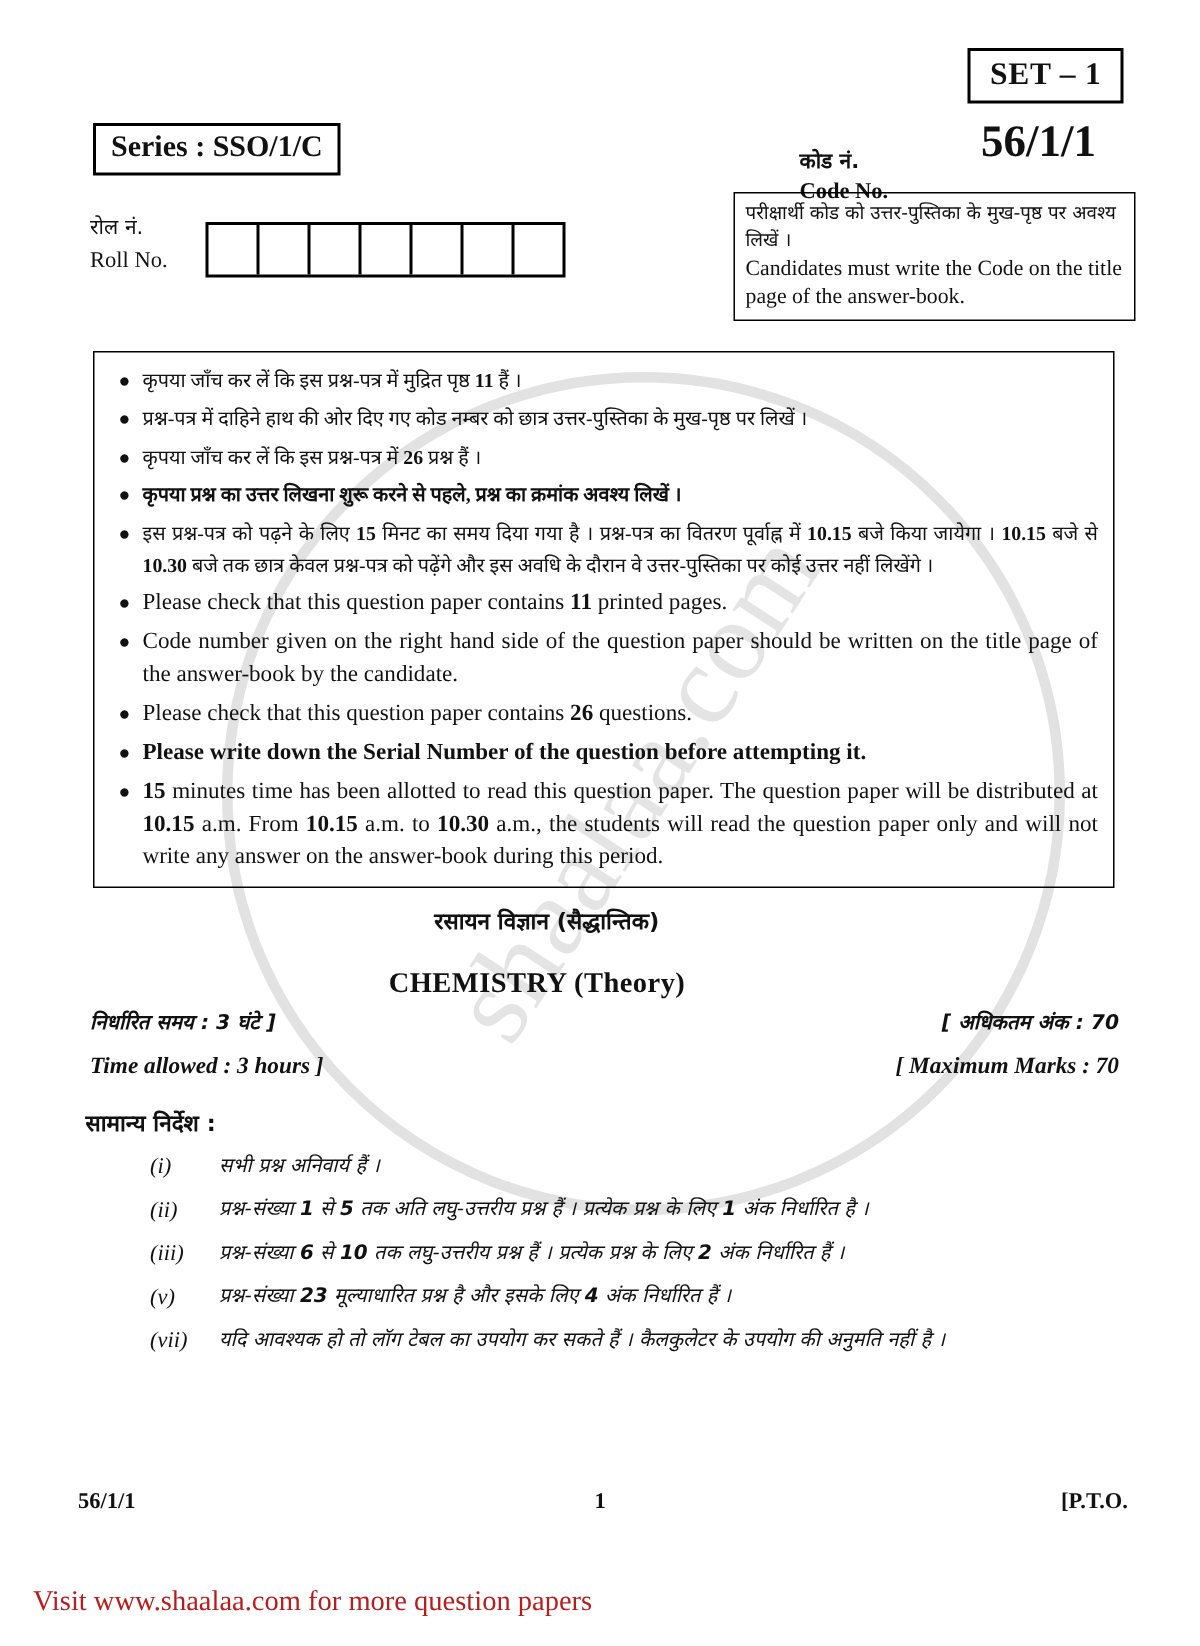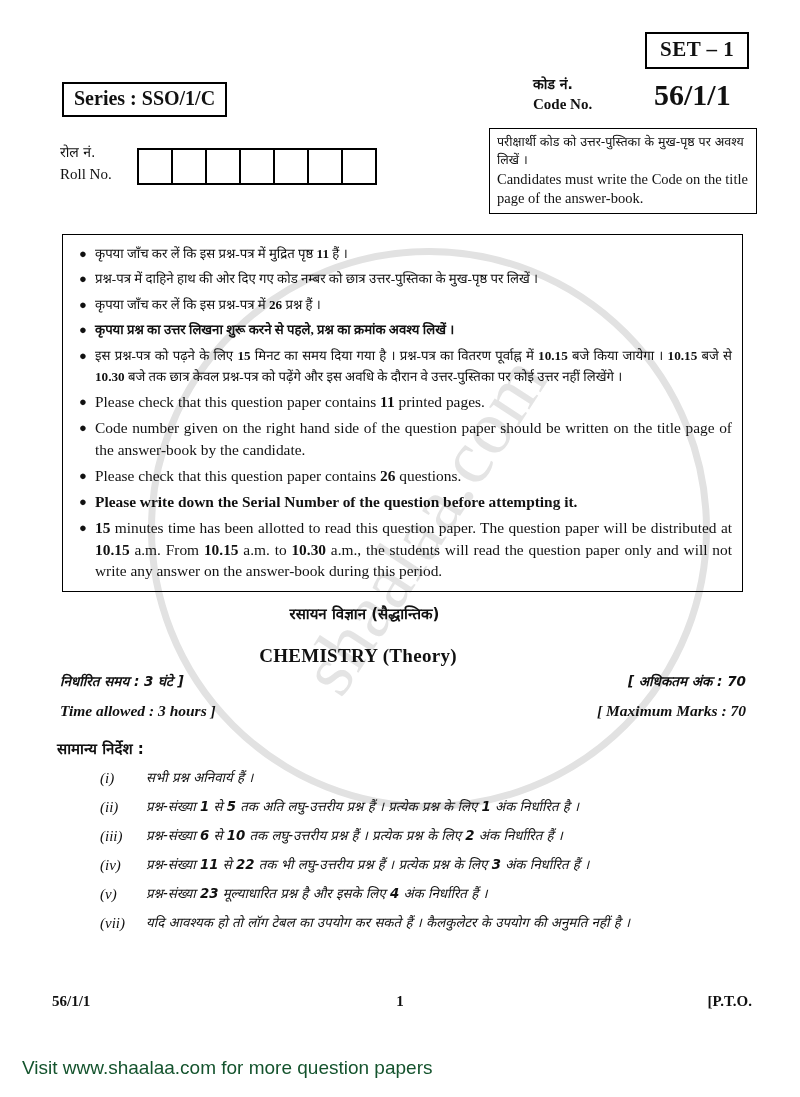--- a/index.html
+++ b/index.html
@@ -57,21 +57,21 @@
     position:absolute;left:62px;top:82px;
     border:2px solid #000;
     padding:3px 10px 5px 10px;
     font-weight:bold;font-size:20px;
     background:transparent;
   }
   .code-label{
     position:absolute;left:533px;top:74px;
     font-size:15px;font-weight:bold;line-height:1.45;
   }
-  .code-label .hi{font-family:"DejaVu Sans", sans-serif;font-size:14px;font-weight:bold;}
+  .code-label .hi{font-family:"DejaVu Sans", sans-serif;font-size:14px;font-weight:bold;margin-top:24px;}
   .code-value{
     position:absolute;left:654px;top:78px;
     font-size:30px;font-weight:bold;letter-spacing:0px;
   }
   .cand-box{
     position:absolute;left:489px;top:128px;
     width:252px;
     border:1.5px solid #000;
     padding:4px 7px 5px 7px;
     font-size:14px;line-height:1.32;
@@ -201,23 +201,23 @@
   .foot{
     position:absolute;top:993px;width:800px;height:20px;
     font-weight:bold;font-size:15px;
   }
   .foot .fl{position:absolute;left:52px;}
   .foot .fc{position:absolute;left:0;width:800px;text-align:center;}
   .foot .fr{position:absolute;right:48px;}
 
   .banner{
     position:absolute;left:22px;top:1057px;
-    font-family:Liberation Sans, sans-serif;
+    font-family:Liberation Serif, serif;
     font-size:19px;
-    color:#14532d;
+    color:#b91c1c;
   }
 </style>
 </head>
 <body>
 
 <div class="page">
 
   <div class="watermark"></div>
   <div class="watermark-text">
     <span>shaalaa.com</span>
@@ -339,24 +339,20 @@
         </div>
         <div class="gen-item">
           <div class="gen-rom">(ii)</div>
           <div class="gen-txt">प्रश्न-संख्या <b class="num">1</b> से <b class="num">5</b> तक अति लघु-उत्तरीय प्रश्न हैं । प्रत्येक प्रश्न के लिए <b class="num">1</b>  अंक निर्धारित है ।</div>
         </div>
         <div class="gen-item">
           <div class="gen-rom">(iii)</div>
           <div class="gen-txt">प्रश्न-संख्या <b class="num">6</b> से <b class="num">10</b> तक लघु-उत्तरीय प्रश्न हैं । प्रत्येक प्रश्न के लिए <b class="num">2</b>  अंक निर्धारित हैं ।</div>
         </div>
         <div class="gen-item">
-          <div class="gen-rom">(iv)</div>
-          <div class="gen-txt">प्रश्न-संख्या <b class="num">11</b> से <b class="num">22</b> तक भी लघु-उत्तरीय प्रश्न हैं । प्रत्येक प्रश्न के लिए <b class="num">3</b>  अंक निर्धारित हैं ।</div>
-        </div>
-        <div class="gen-item">
           <div class="gen-rom">(v)</div>
           <div class="gen-txt">प्रश्न-संख्या <b class="num">23</b> मूल्याधारित प्रश्न है और इसके लिए <b class="num">4</b>  अंक निर्धारित हैं ।</div>
         </div>
         <div class="gen-item">
           <div class="gen-rom">(vii)</div>
           <div class="gen-txt">यदि आवश्यक हो तो लॉग टेबल का उपयोग कर सकते हैं । कैलकुलेटर के उपयोग की अनुमति नहीं है ।</div>
         </div>
       </div>
 
     <div class="foot">

